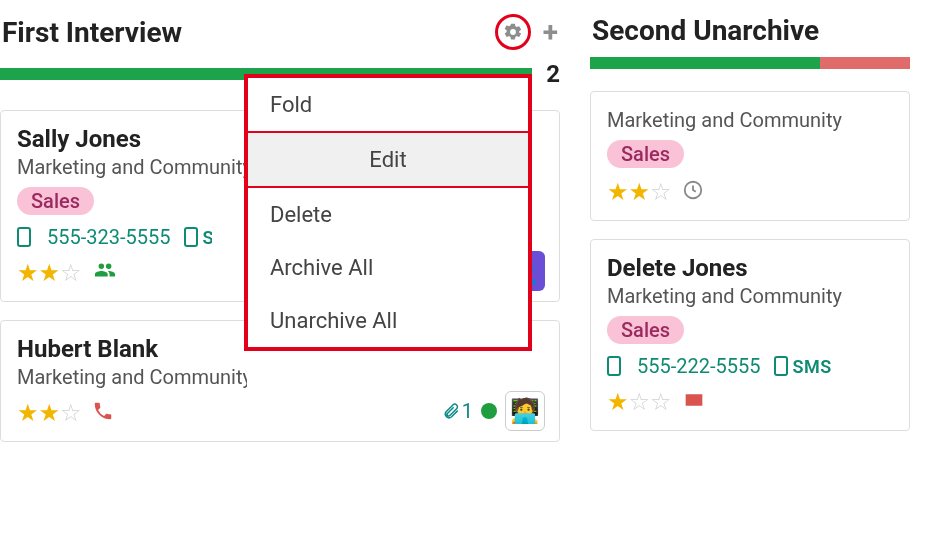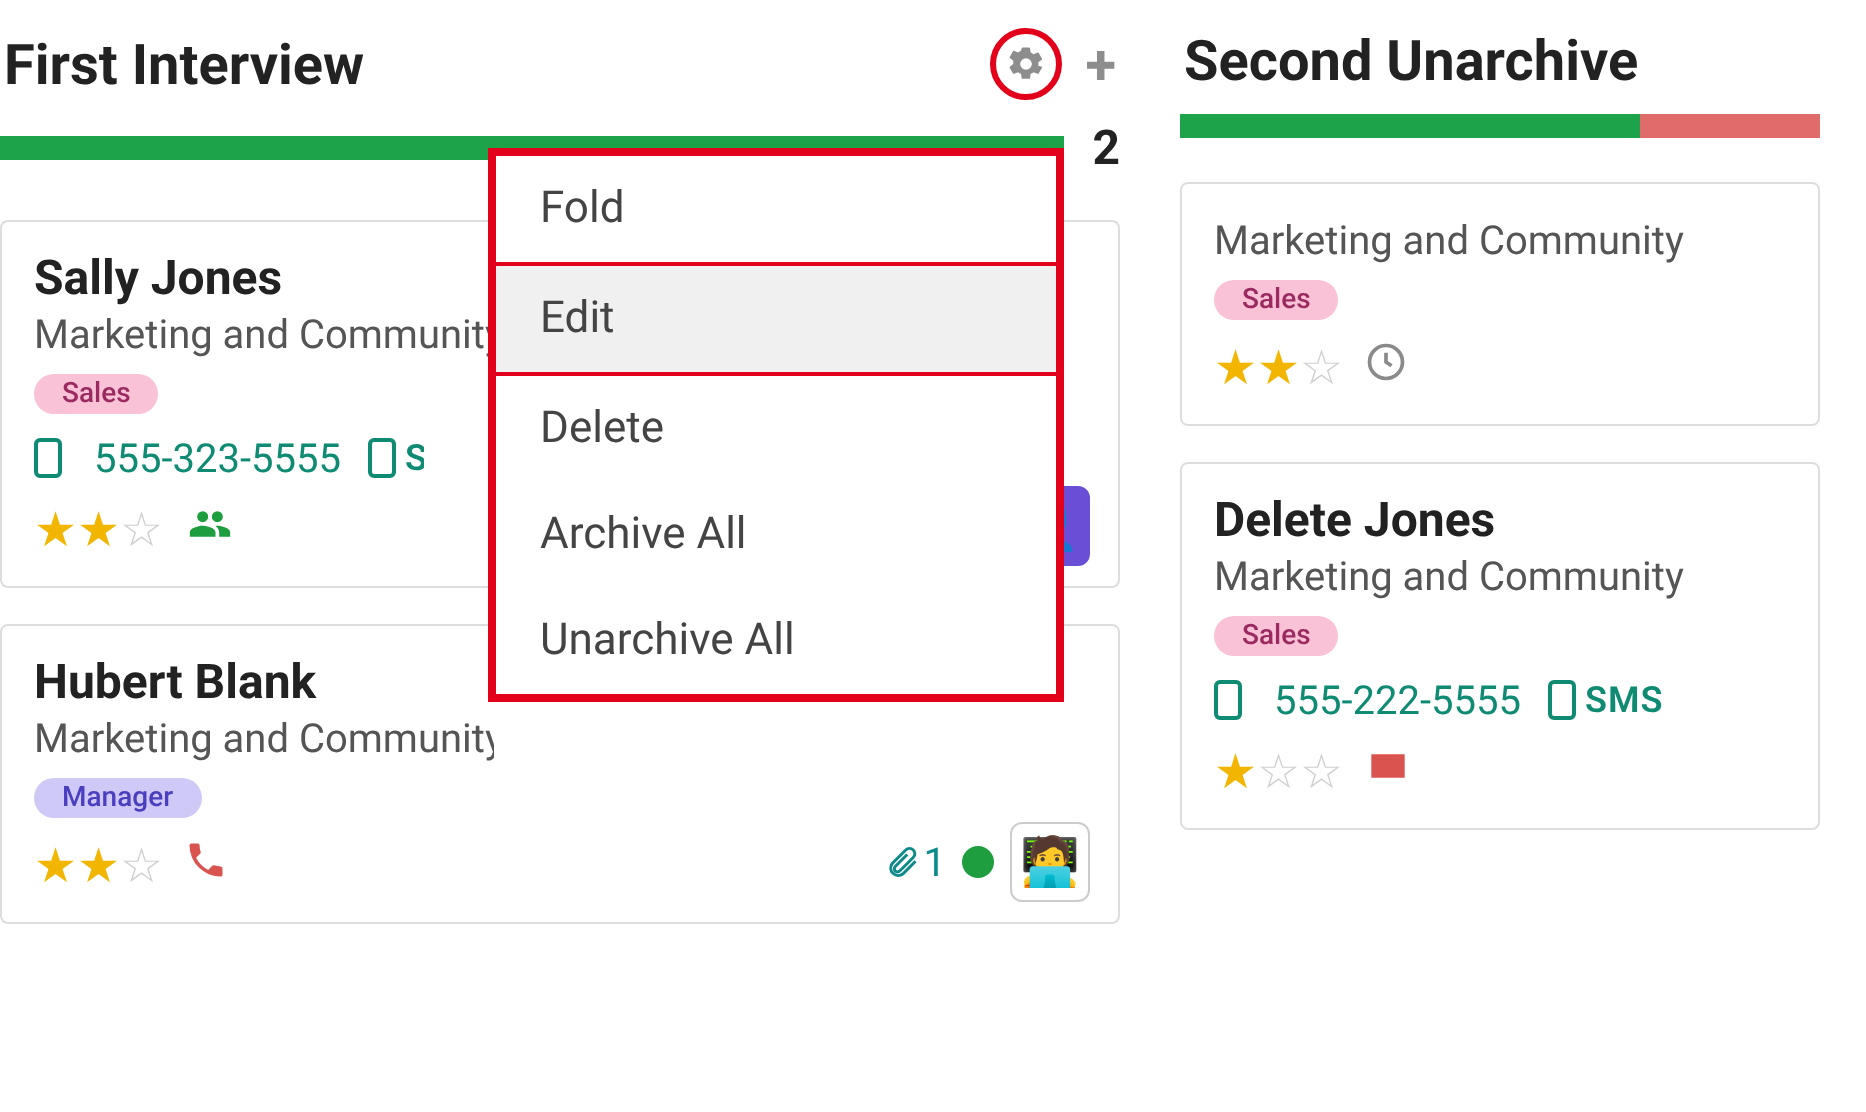--- a/index.html
+++ b/index.html
@@ -30,21 +30,21 @@
   .count { font-size: 24px; font-weight: 700; color: #222; min-width: 18px; text-align: right; }
   .cards { margin-top: 22px; display: flex; flex-direction: column; gap: 18px; }
   .card {
     border: 1px solid #ddd; border-radius: 4px; padding: 14px 16px 14px 16px;
     background: #fff; position: relative;
   }
   .card-name { font-size: 24px; font-weight: 700; color: #222; }
   .card-sub { font-size: 20px; color: #555; margin-top: 2px; }
   .tag {
     display: inline-block; padding: 2px 14px; border-radius: 14px;
-    font-size: 14px; margin-top: 8px; font-weight: 500;
+    font-size: 20px; margin-top: 8px; font-weight: 500;
   }
   .tag.sales { background: #f9c2d6; color: #9a2a5f; }
   .tag.manager { background: #cfc9f8; color: #4a3fbf; }
   .contact-row { display: flex; align-items: center; gap: 14px; margin-top: 10px; font-size: 20px; }
   .phone { color: #0f8b74; display: flex; align-items: center; gap: 16px; }
   .phone-icon { width: 14px; height: 20px; border: 2px solid #0f8b74; border-radius: 3px; display: inline-block; position: relative; }
   .sms { color: #0f8b74; display: flex; align-items: center; gap: 4px; font-weight: 600; font-size: 18px; letter-spacing: 0.5px; }
   .rating-row { display: flex; align-items: center; gap: 10px; margin-top: 10px; font-size: 24px; }
   .star { color: #d0d0d0; }
   .star.on { color: #f2b600; }
@@ -64,21 +64,21 @@
   
   .dropdown {
     position: absolute; top: 54px; left: 244px; width: 288px;
     background: #fff; border: 4px solid #e2001a; z-index: 50; margin-top: 12px;
   }
   .dropdown-item {
     padding: 14px 22px; font-size: 22px; color: #444; cursor: pointer;
     border-bottom: none;
   }
   .dropdown-divider { border-top: 2px solid #e2001a; }
-  .dropdown-item.hover { background: #f0f0f0; }
+  .dropdown-item.hover { background: #f0f0f0; text-align: center; }
   .truncate { white-space: nowrap; overflow: hidden; text-overflow: clip; }
 </style>
 </head>
 <body>
 
 <div class="board">
 
   <div class="column">
     <div class="col-header">
       <div class="col-title">First Interview</div>
@@ -125,21 +125,20 @@
           </span>
         </div>
         <div class="card-footer-right">
           <span class="avatar a1">👤</span>
         </div>
       </div>
 
       <div class="card">
         <div class="card-name">Hubert Blank</div>
         <div class="card-sub truncate" style="max-width:230px">Marketing and Community</div>
-        <span class="tag manager">Manager</span>
         <div class="rating-row">
           <span>
             <span class="star on">★</span><span class="star on">★</span><span class="star">☆</span>
           </span>
           <span class="phonecall-icon">
             <svg width="22" height="22" viewBox="0 0 24 24" fill="#d9534f">
                 <path d="M6.6 10.8a15.1 15.1 0 0 0 6.6 6.6l2.2-2.2a1 1 0 0 1 1-.3 11.4 11.4 0 0 0 3.6.6 1 1 0 0 1 1 1V20a1 1 0 0 1-1 1A17 17 0 0 1 3 4a1 1 0 0 1 1-1h3.5a1 1 0 0 1 1 1 11.4 11.4 0 0 0 .6 3.6 1 1 0 0 1-.3 1Z"></path>
               </svg>
           </span>
         </div>

